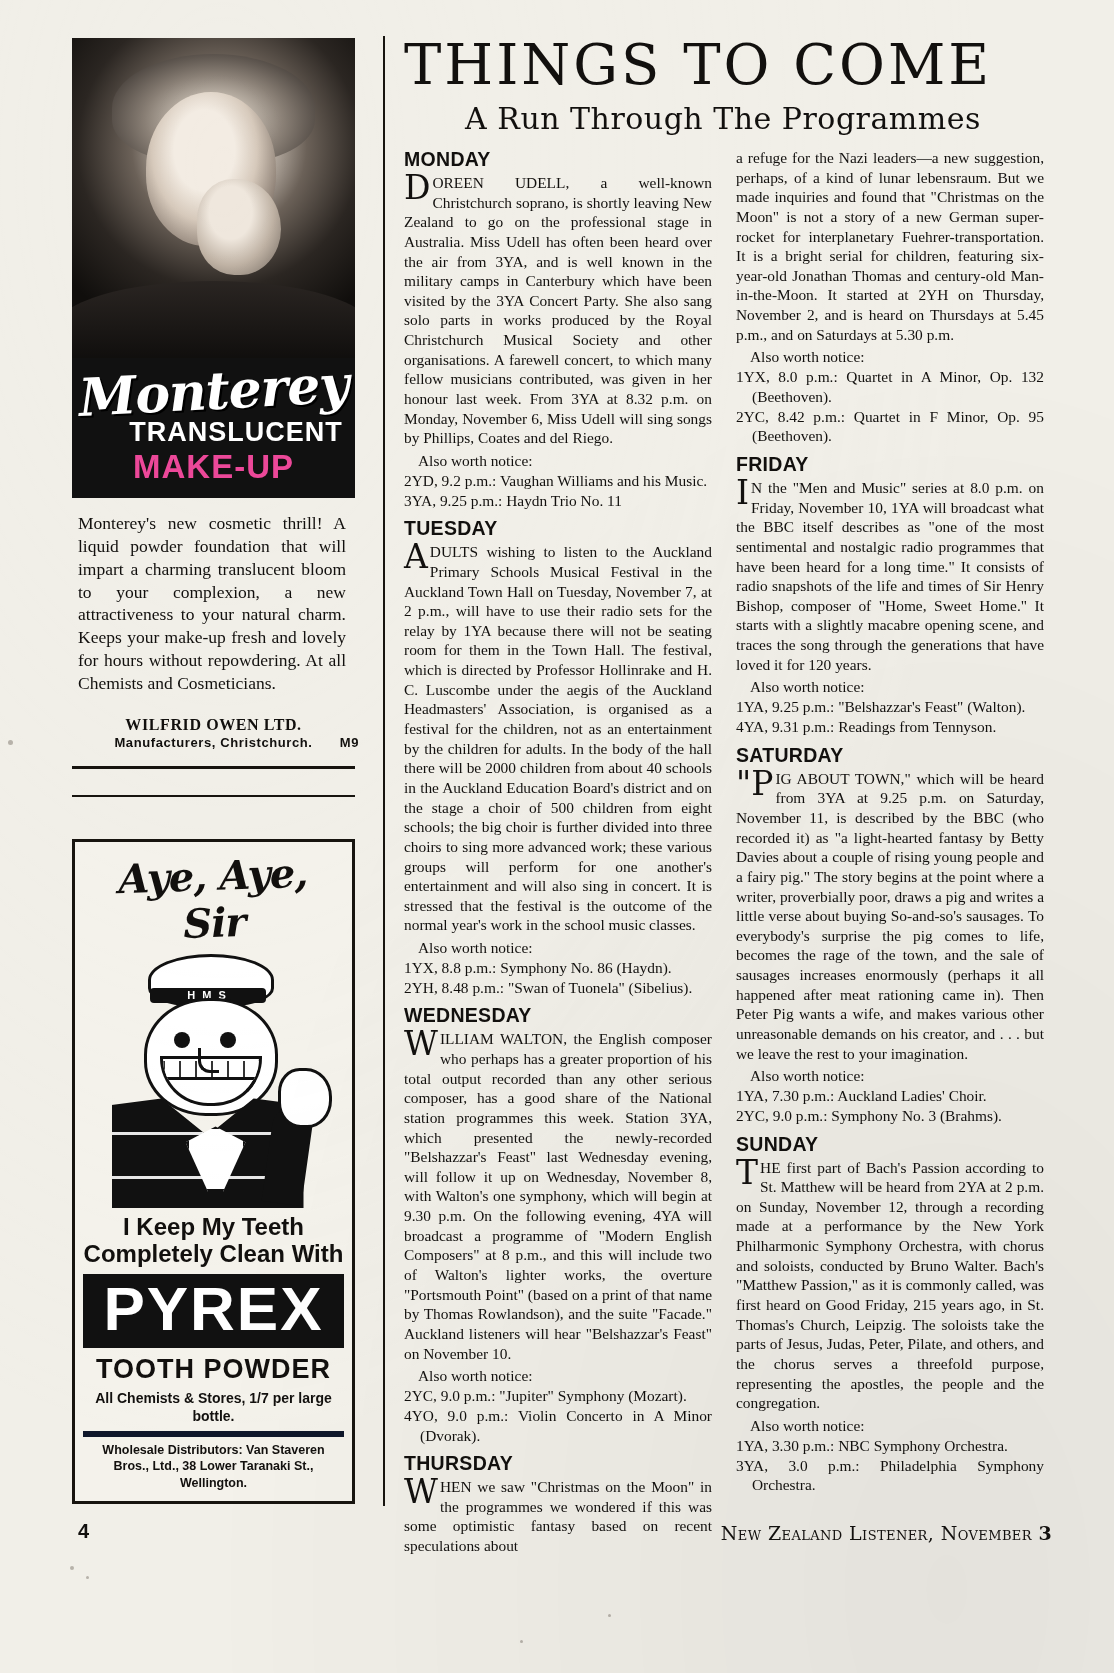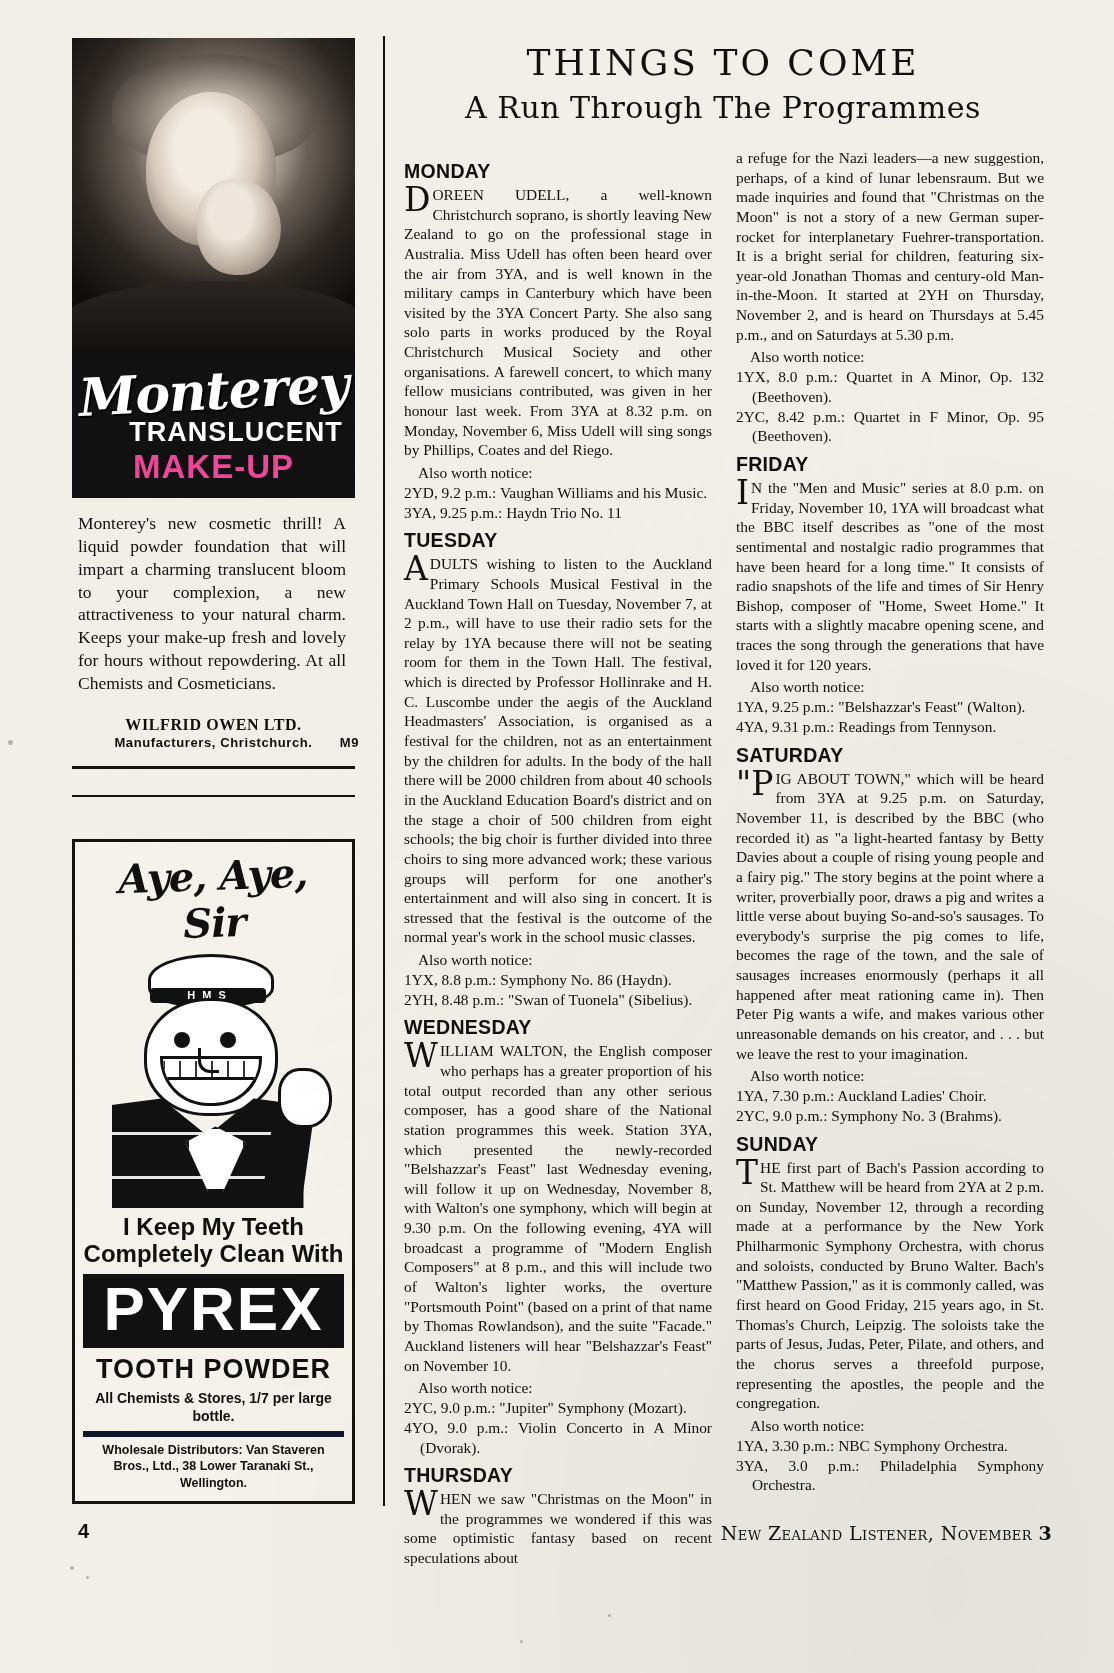--- a/index.html
+++ b/index.html
@@ -331,26 +331,26 @@
     height: 1470px;
     background: #17140f;
   }
   .masthead {
     position: absolute;
     left: 404px;
     top: 36px;
     width: 638px;
   }
   .masthead h1 {
-    margin: 8px;
+    margin: 0;
     font-family: "DejaVu Serif", serif;
     font-weight: normal;
-    font-size: 36px;
+    font-size: 56px;
     letter-spacing: 3px;
-    text-align: center;
+    text-align: left;
     line-height: 1.05;
   }
   .masthead h2 {
     margin: 6px 0 0 0;
     font-family: "DejaVu Serif", serif;
     font-weight: normal;
     font-size: 30px;
     letter-spacing: .5px;
     text-align: center;
   }
@@ -371,21 +371,21 @@
     line-height: 1.275;
     hyphens: auto;
   }
   .daylabel {
     font-family: "Liberation Sans", sans-serif;
     font-weight: bold;
     font-size: 19.5px;
     letter-spacing: .3px;
     margin: 7px 0 2px 0;
   }
-  .daylabel.first { margin-top: 12px; }
+  .daylabel.first { margin-top: 0; }
   .body-para {
     font-size: 15.4px;
     line-height: 1.275;
     text-align: justify;
   }
   .dropcap::first-letter {
     float: left;
     font-size: 33px;
     line-height: 26px;
     padding: 2px 2px 0 0;

